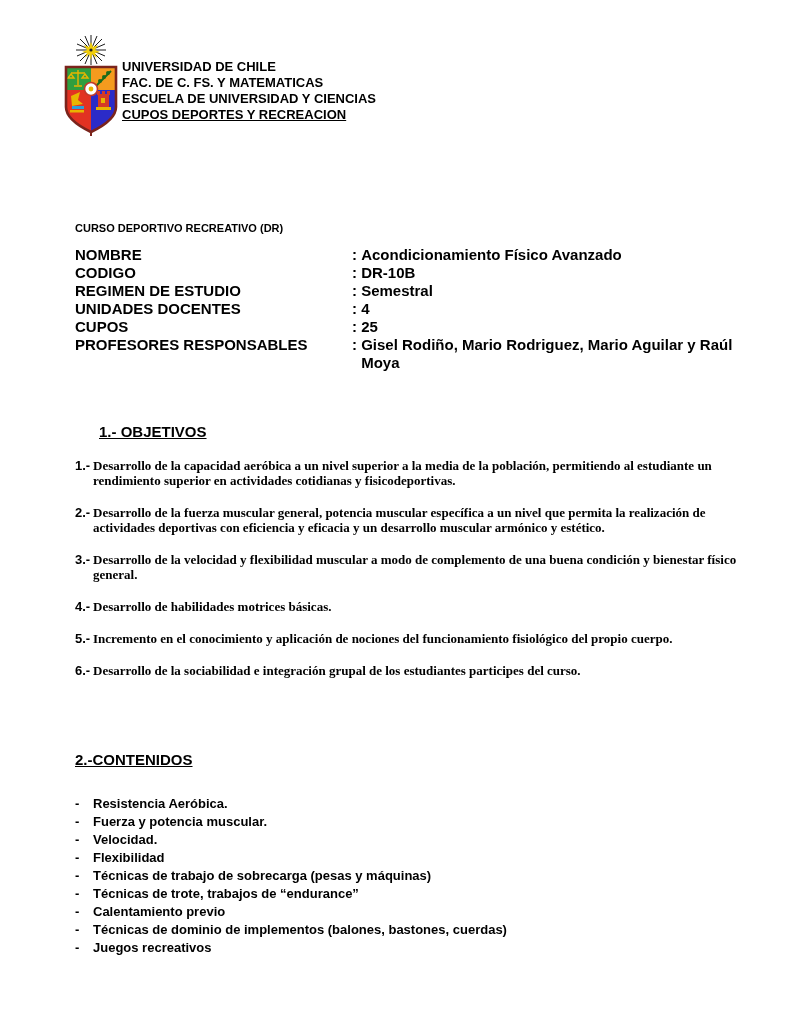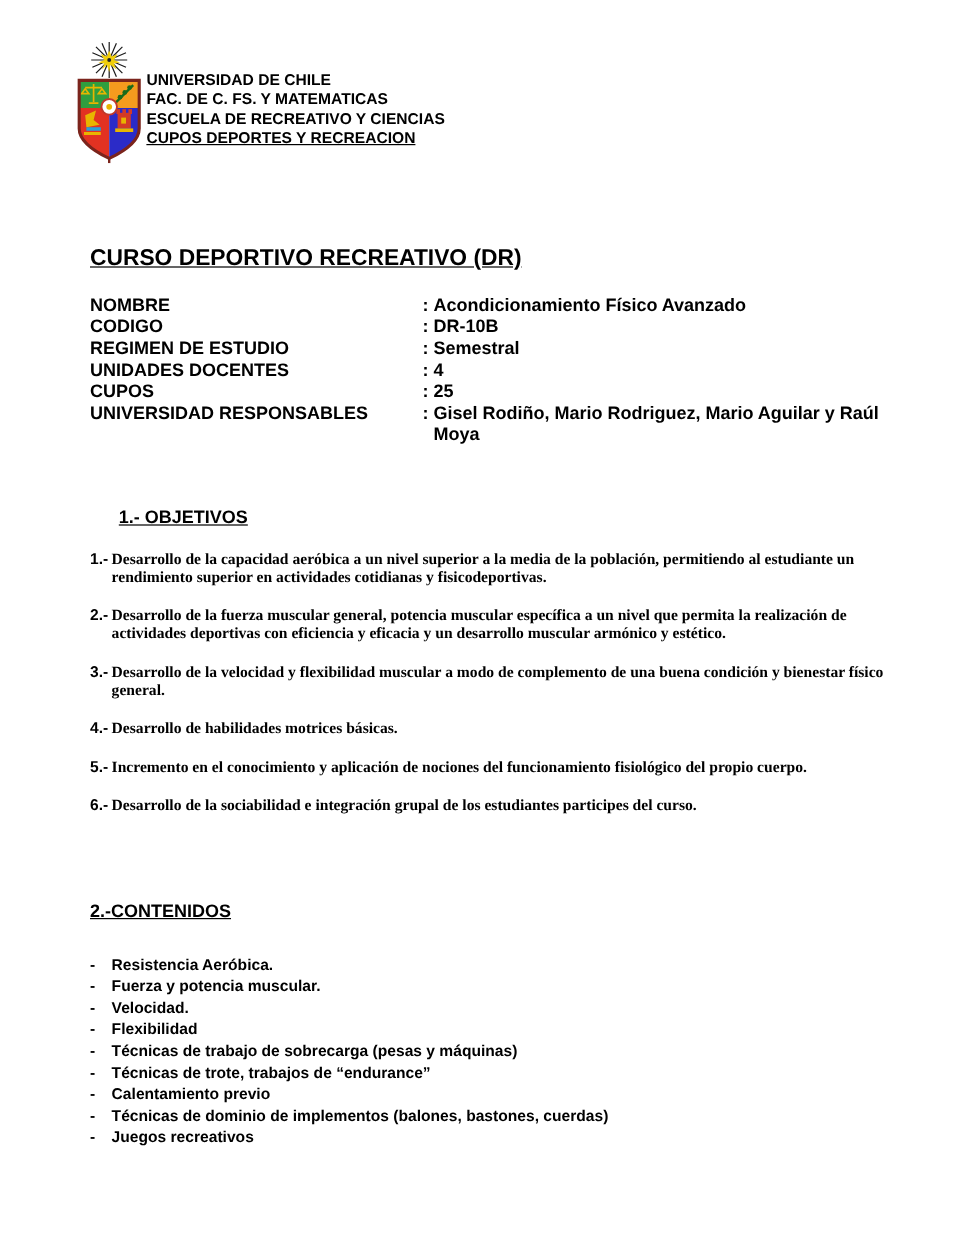--- a/index.html
+++ b/index.html
@@ -7,22 +7,22 @@
   .page {
     position:relative; width:800px; height:1035px; background:#ffffff;
     font-family:"Liberation Sans", sans-serif; font-weight:bold; color:#000;
     overflow:hidden;
   }
   .logo { position:absolute; left:60px; top:34px; width:60px; height:102px; }
   .hdr-text { position:absolute; left:122px; top:59px; }
   .hdr-line { font-size:13px; line-height:16px; white-space:nowrap; }
   .hdr-line.underline { text-decoration:underline; }
   .doc-title {
-    position:absolute; left:75px; top:207px;
-    font-size:19px; line-height:18px; text-decoration:underline; white-space:nowrap;
+    position:absolute; left:75px; top:219px;
+    font-size:11px; line-height:18px; white-space:nowrap;
   }
   .details { position:absolute; left:75px; top:246px; }
   .detail-row { display:flex; font-size:15px; line-height:18px; }
   .detail-label { width:277px; flex-shrink:0; white-space:nowrap; }
   .detail-colon { white-space:pre; }
   .detail-value { max-width:400px; }
   .section-heading {
     position:absolute; left:75px;
     font-size:15px; line-height:18px; text-decoration:underline; white-space:nowrap;
   }
@@ -110,21 +110,21 @@
       <circle cx="31" cy="55" r="2.4" fill="#e8b500"></circle>
 
       <path d="M6,33 L56,33 L56,73 Q56,86 31,98 Q6,86 6,73 Z" fill="none" stroke-width="2.6" stroke="#7b241c"></path>
       <line x1="31" y1="98" x2="31" y2="102" stroke="#7b241c" stroke-width="2"></line>
     </svg>
   </div>
 
   <div class="hdr-text">
     <div class="hdr-line">UNIVERSIDAD DE CHILE</div>
     <div class="hdr-line">FAC. DE C. FS. Y MATEMATICAS</div>
-    <div class="hdr-line">ESCUELA DE RECREATIVO Y CIENCIAS</div>
+    <div class="hdr-line">ESCUELA DE UNIVERSIDAD Y CIENCIAS</div>
     <div class="hdr-line underline">CUPOS DEPORTES Y RECREACION</div>
   </div>
 
   <div class="doc-title">CURSO DEPORTIVO RECREATIVO (DR)</div>
 
   <div class="details">
     <div class="detail-row">
       <span class="detail-label">NOMBRE</span>
         <span class="detail-colon">: </span>
         <span class="detail-value">Acondicionamiento Físico Avanzado</span>
@@ -143,21 +143,21 @@
       <span class="detail-label">UNIDADES DOCENTES</span>
         <span class="detail-colon">: </span>
         <span class="detail-value">4</span>
     </div>
     <div class="detail-row">
       <span class="detail-label">CUPOS</span>
         <span class="detail-colon">: </span>
         <span class="detail-value">25</span>
     </div>
     <div class="detail-row">
-      <span class="detail-label">UNIVERSIDAD RESPONSABLES</span>
+      <span class="detail-label">PROFESORES RESPONSABLES</span>
         <span class="detail-colon">: </span>
         <span class="detail-value">Gisel Rodiño, Mario Rodriguez, Mario Aguilar y Raúl Moya</span>
     </div>
   </div>
 
   <div class="section-heading heading-objectives">1.- OBJETIVOS</div>
 
   <div class="objectives-list">
     <div class="obj-item">
       <span class="obj-num">1.-</span>

